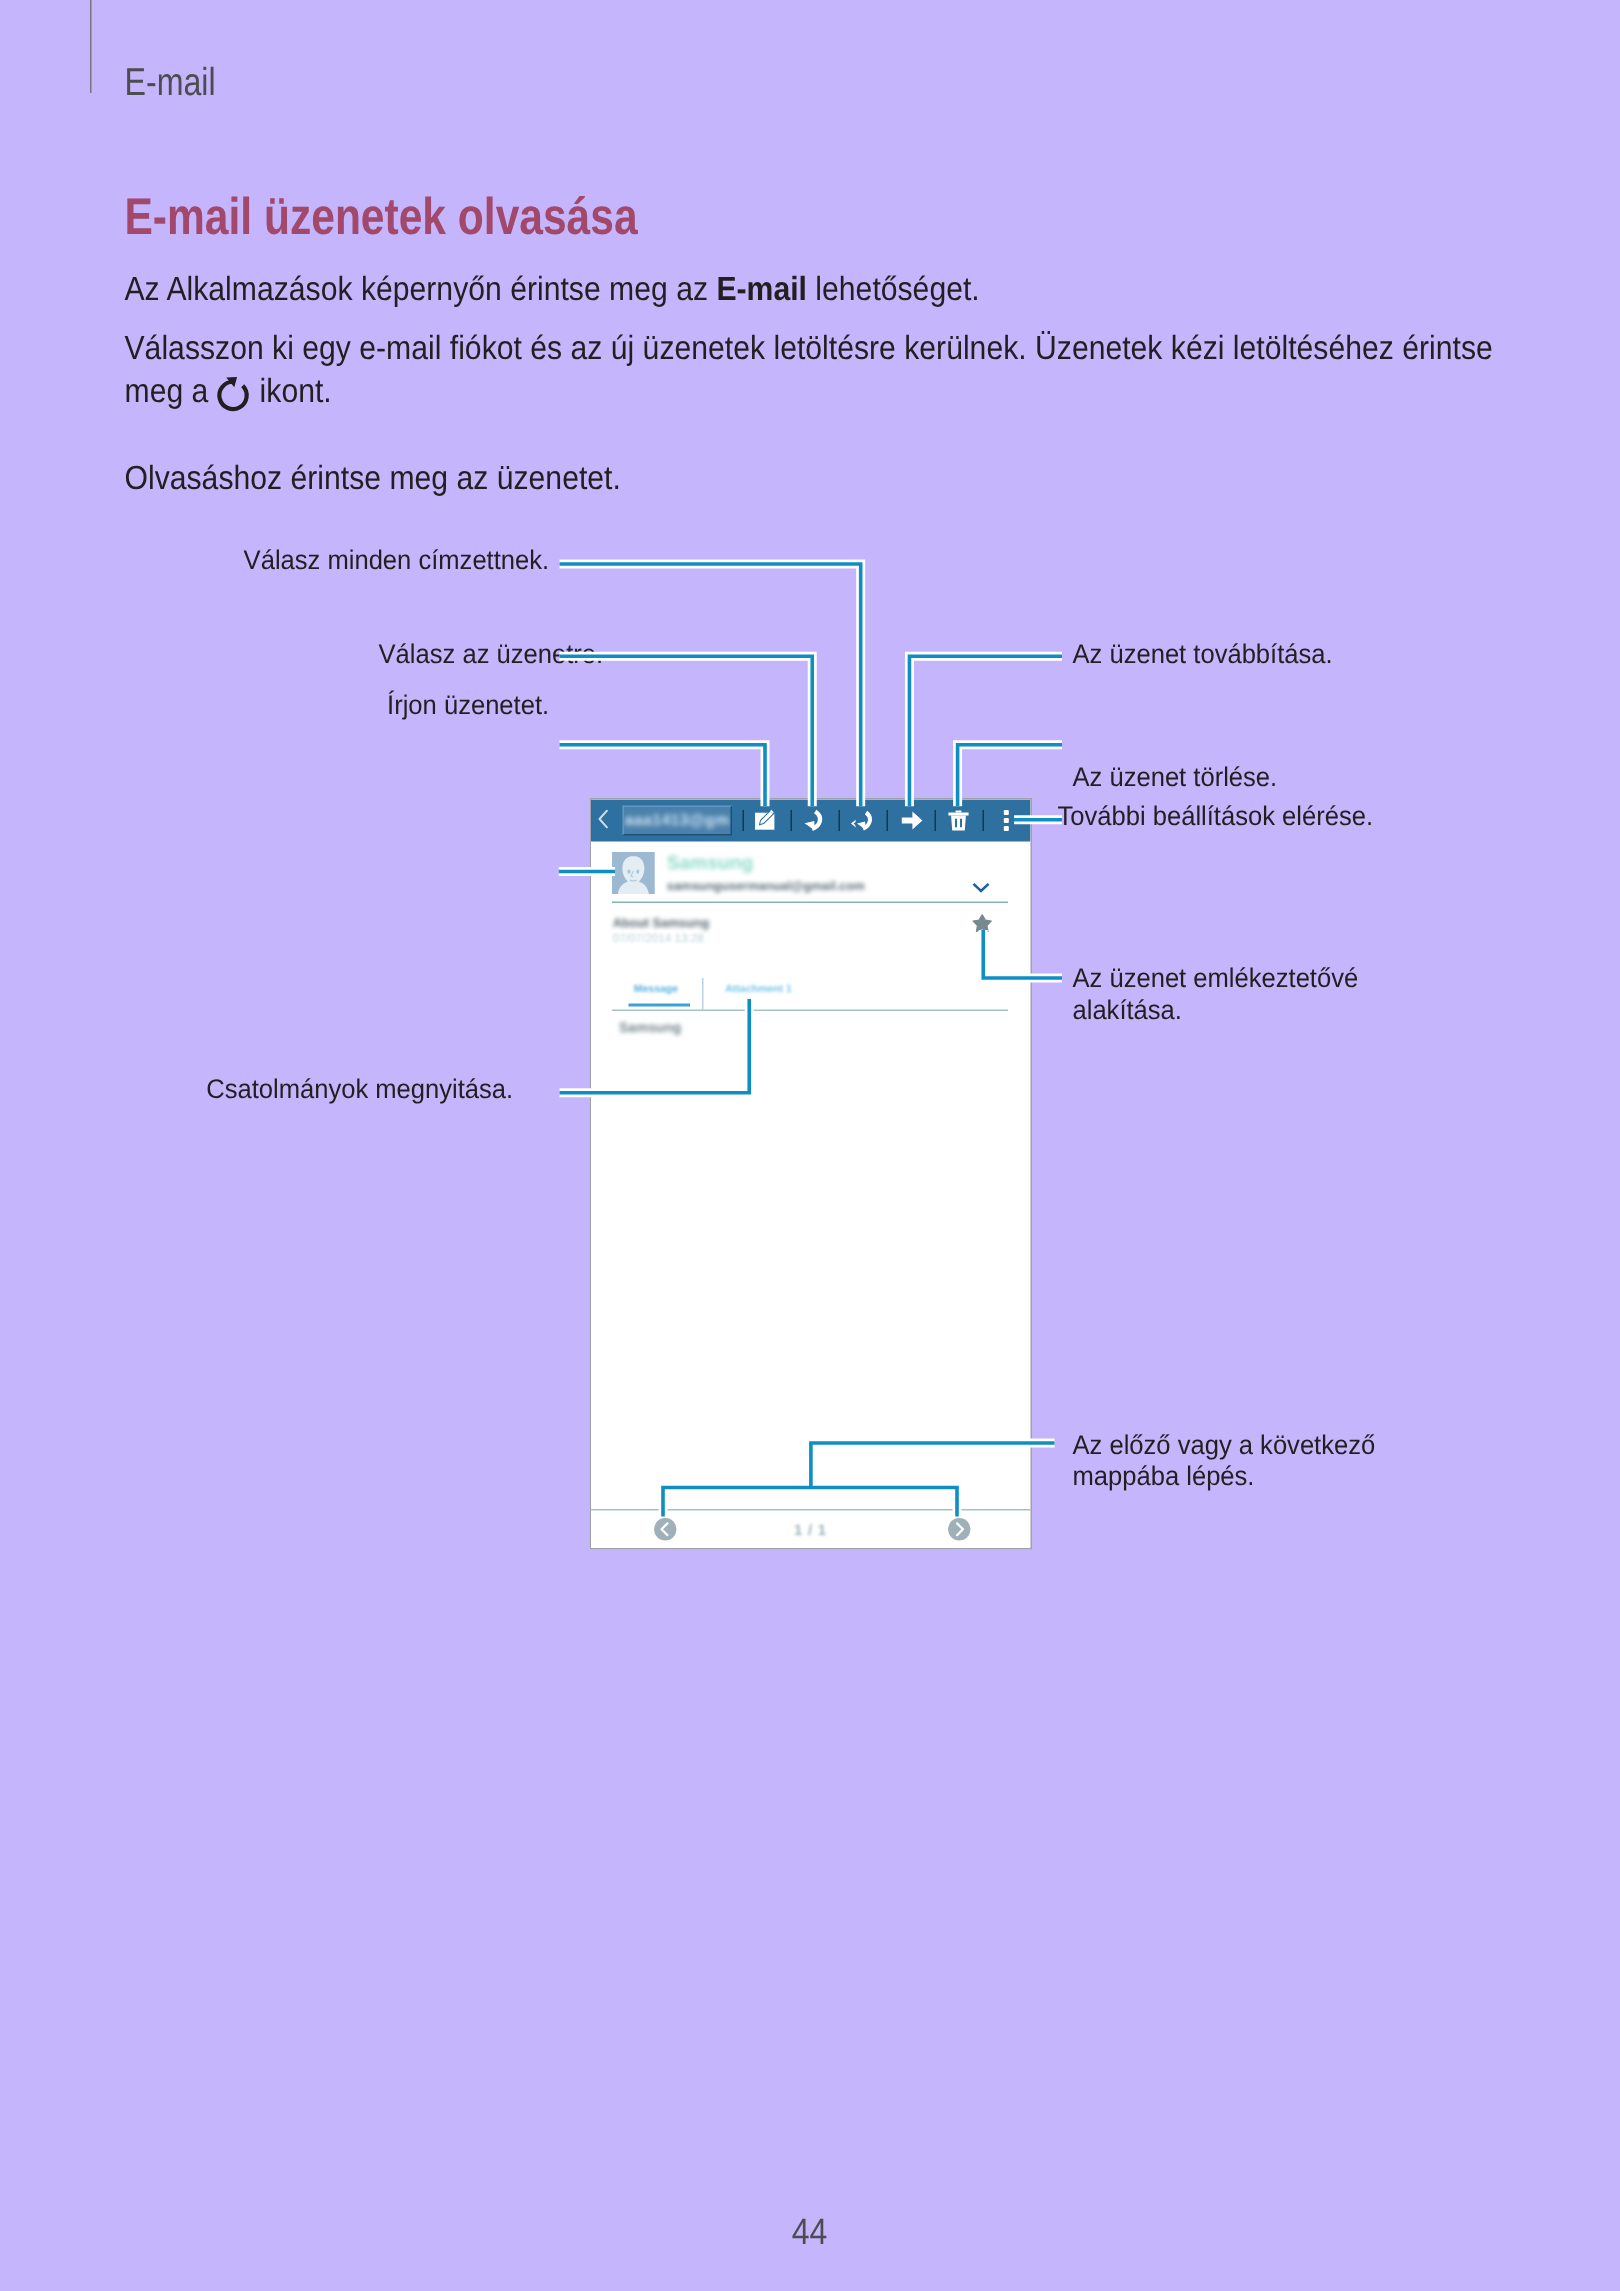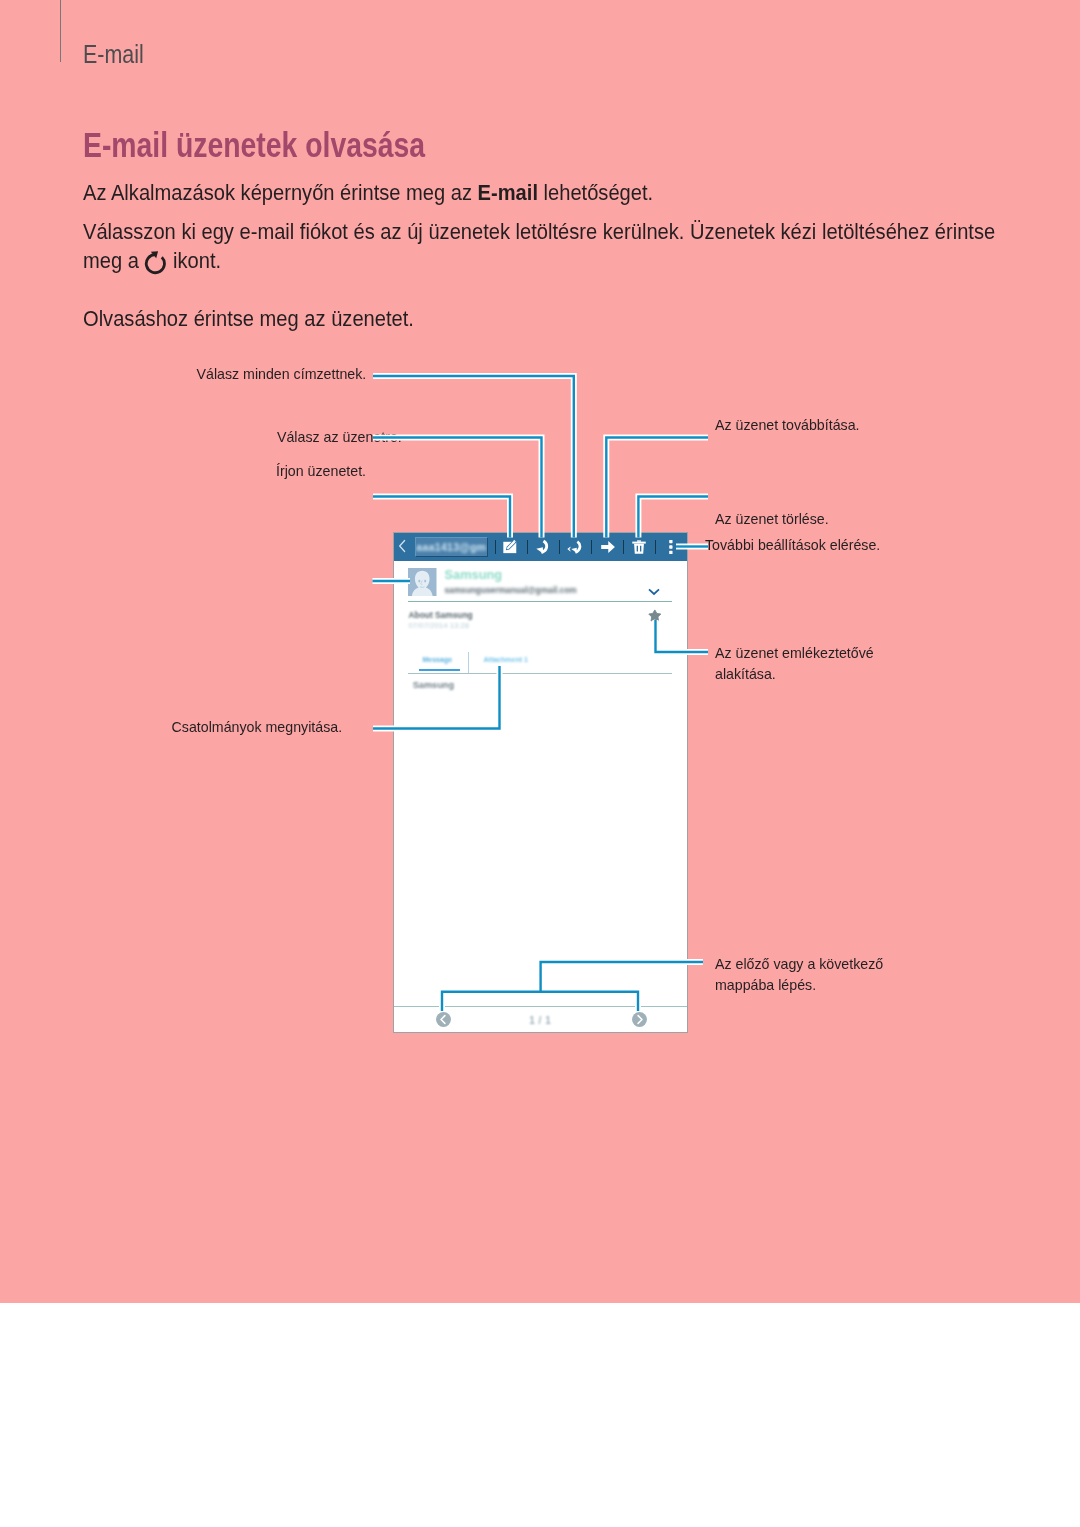--- a/index.html
+++ b/index.html
@@ -1,19 +1,19 @@
 <!DOCTYPE html>
 <html><head>
 <meta charset="utf-8">
 <title>E-mail</title>
 <style>
 html,body{margin:0;padding:0;background:#fff;}
 body{width:1080px;height:1527px;font-family:"Liberation Sans",sans-serif;
      -webkit-font-smoothing:antialiased;}
-.page{position:relative;width:1080px;height:1303px;overflow:hidden;background:#fca5a5;}
+.page{position:relative;width:1080px;height:1527px;overflow:hidden;background:#c4b5fd;}
 
 
 .head-rule{position:absolute;left:60px;top:-4px;width:1.2px;height:66px;background:#77787b;}
 .head-label{position:absolute;left:82.5px;top:38.5px;font-size:26px;color:#4d4d4f;
             transform:scaleX(0.825);transform-origin:0 0;white-space:nowrap;}
 
 
 .h1{position:absolute;left:83px;top:126px;font-size:34.5px;font-weight:bold;color:#A2486A;
     transform:scaleX(0.822);transform-origin:0 0;white-space:nowrap;}
 
@@ -26,21 +26,21 @@
 #p3{top:303.5px;white-space:nowrap;}
 
 
 .refresh{display:inline-block;width:24.5px;height:24.5px;vertical-align:-5px;position:relative;top:2.5px;margin:0 1px 0 0;transform:scaleX(1.108);transform-origin:50% 50%;}
 
 
 .pageno{position:absolute;left:0;top:1475px;width:1080px;text-align:center;font-size:24.5px;color:#4d4d4f;}
 .pageno span{display:inline-block;transform:scaleX(0.87);}
 
 
-.co{position:absolute;font-size:15px;color:#231F20;line-height:21.5px;white-space:nowrap;
+.co{position:absolute;font-size:18px;color:#231F20;line-height:21.5px;white-space:nowrap;
     transform-origin:0 0;}
 .co.l{transform-origin:100% 0;}
 .co span{display:block;transform:scaleX(0.947);transform-origin:inherit;}
 .co.l span{text-align:right;}
 
 
 .lines{position:absolute;left:0;top:0;width:1080px;height:1527px;}
 
 
 .device{position:absolute;left:393px;top:532px;width:294.5px;height:501px;background:#fff;
@@ -106,21 +106,21 @@
   <div class="co l" style="right:678px;top:426px">
       <span>Válasz az üzenetre.</span>
     </div>
   <div class="co l" style="right:714px;top:460px">
       <span>Írjon üzenetet.</span>
     </div>
   <div class="co l" style="right:738px;top:716px">
       <span>Csatolmányok megnyitása.</span>
     </div>
 
-  <div class="co" style="left:715px;top:414px">
+  <div class="co" style="left:715px;top:426px">
       <span>Az üzenet továbbítása.</span>
     </div>
   <div class="co" style="left:715px;top:508px">
       <span>Az üzenet törlése.</span>
     </div>
   <div class="co" style="left:705px;top:533.5px">
       <span>További beállítások elérése.</span>
     </div>
   <div class="co" style="left:715px;top:641.5px">
       <span>Az üzenet emlékeztetővé</span>
@@ -238,13 +238,14 @@
       <path d="M372.5 581 H410"></path>
       <path d="M373 728.5 H499.5 V666"></path>
       <path d="M708 437.5 H606.3 V537.5"></path>
       <path d="M708 496.5 H638.4 V537.5"></path>
       <path d="M708 546.5 H676"></path>
       <path d="M708 652 H655.5 V620"></path>
       <path d="M442 1011 V991.7 H638 V1011 M540.6 992 V962 H703"></path>
     </g>
   </svg>
 
+  <div class="pageno"><span>44</span></div>
 </div>
 
 </body></html>

